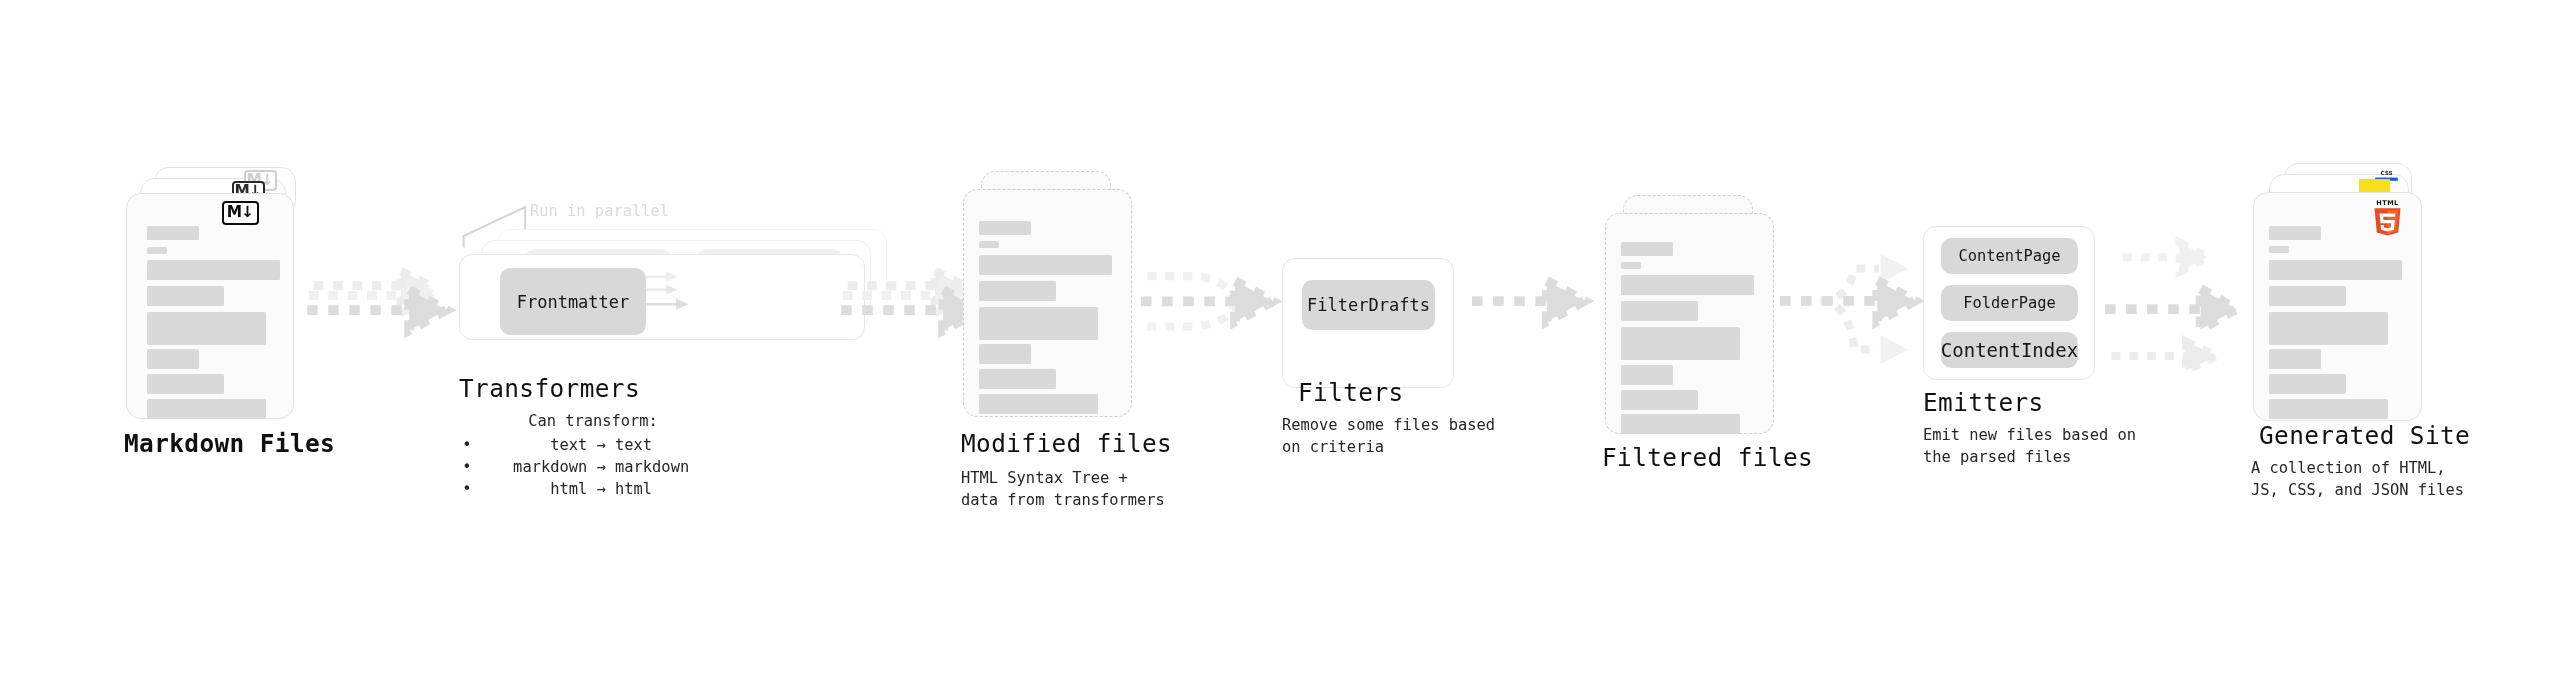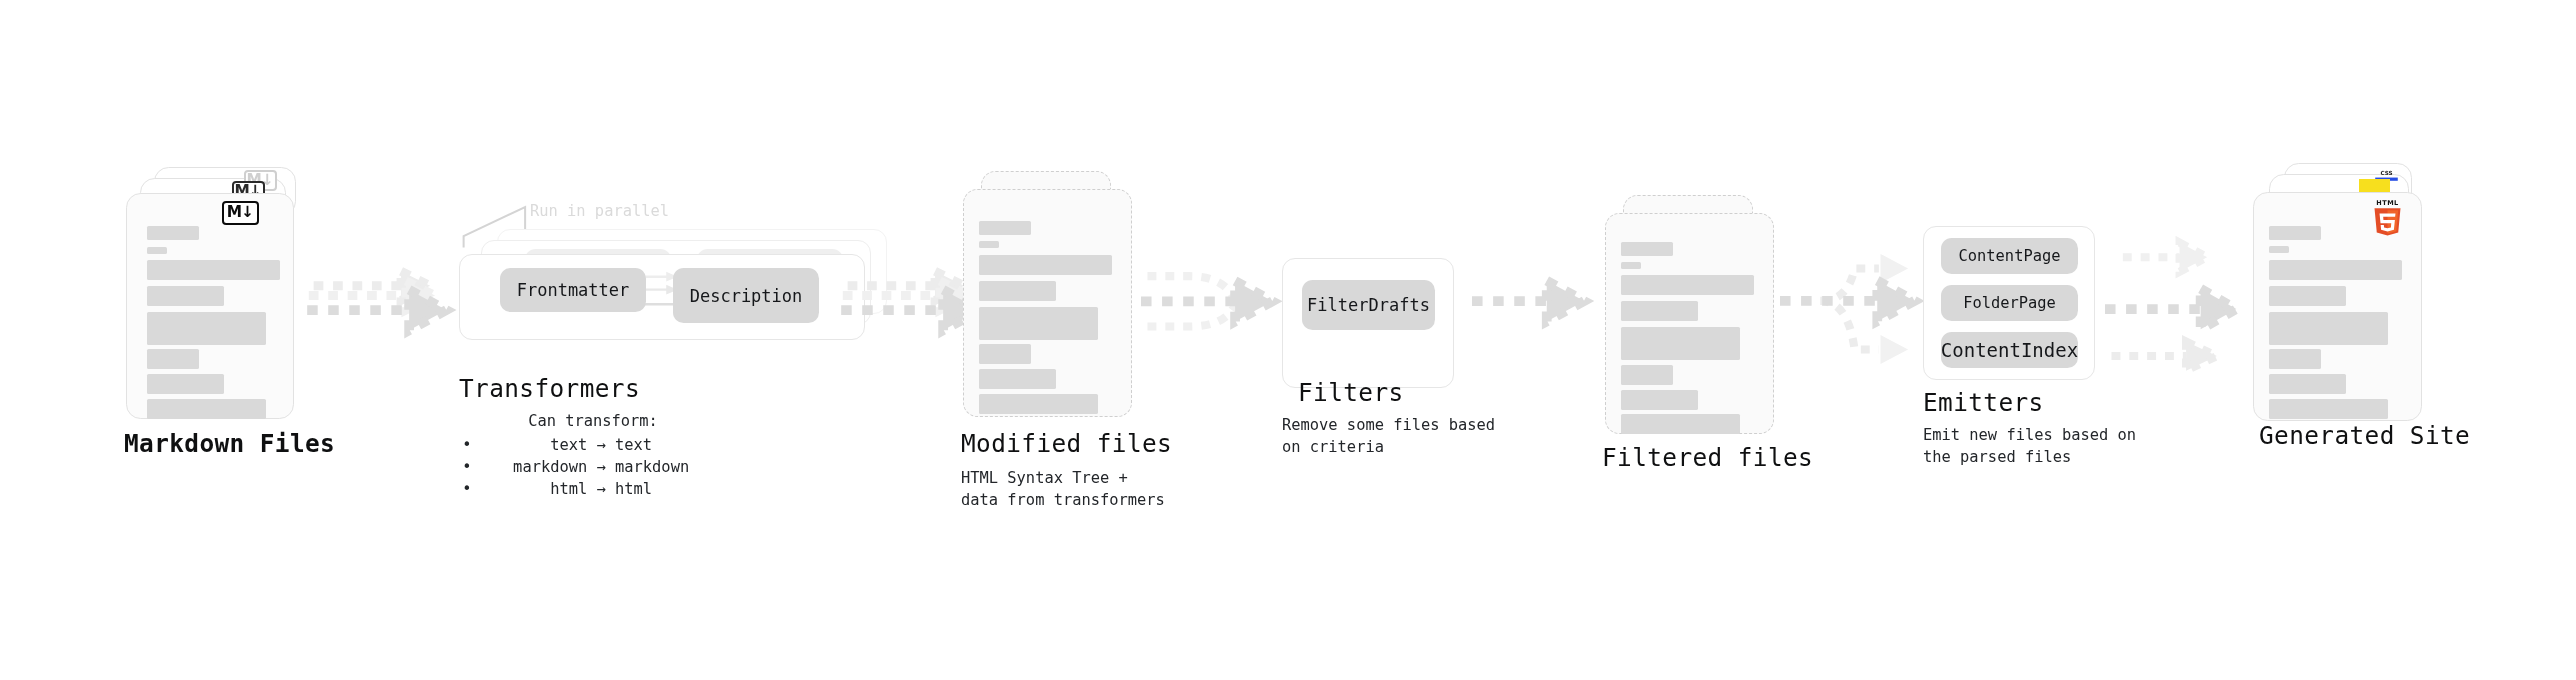--- a/index.html
+++ b/index.html
@@ -206,25 +206,22 @@
     <g fill="none" stroke="#e8e8e8" stroke-width="3">
       <line x1="0" y1="29" x2="74" y2="29"></line>
     </g>
     <polygon points="72,23 86,29 72,35" fill="#e8e8e8"></polygon>
     <g fill="none" stroke="#dedede" stroke-width="3">
       <line x1="0" y1="47" x2="86" y2="47"></line>
     </g>
     <polygon points="84,40 100,47 84,54" fill="#dedede"></polygon>
   </svg>
 
-  <div class="chip" style="left:500px; top:268px; width:146px; height:44px;">
+  <div class="chip" style="left:500px; top:268px; width:146px; height:67px;">
     <span>Frontmatter</span>
-  </div>
-  <div class="chip" style="left:673px; top:268px; width:146px; height:55px;">
-    <span>Description</span>
   </div>
 
   <span class="stage-title" style="left:459px; top:374px;">Transformers</span>
 
   <div class="stage-desc list" style="left:459px; top:410px; width:268px;text-align:center;">
     <p class="desc-head">Can transform:</p>
     <ul class="desc-list">
       <li><span class="bullet">•</span><span>text → text</span></li>
       <li><span class="bullet">•</span><span>markdown → markdown</span></li>
       <li><span class="bullet">•</span><span>html → html</span></li>
@@ -377,15 +374,17 @@
     <div class="doc-line" style="left:16.3px; top:83px; width:19.5px; height:6.5px;"></div>
     <div class="doc-line" style="left:16.3px; top:97px; width:133px; height:20.3px;"></div>
     <div class="doc-line" style="left:16.3px; top:123px; width:77px; height:20.3px;"></div>
     <div class="doc-line" style="left:16.3px; top:149px; width:119px; height:32.5px;"></div>
     <div class="doc-line" style="left:16.3px; top:186px; width:52px; height:19.5px;"></div>
     <div class="doc-line" style="left:16.3px; top:211px; width:77px; height:20.3px;"></div>
     <div class="doc-line" style="left:16.3px; top:236px; width:119px; height:19.5px;"></div>
   </div>
 
   <span class="stage-title" style="left:2251px; top:421px;margin-left:8px;">Generated Site</span>
+  <div class="stage-desc" style="left:2251px; top:457px; width:276px;">A collection of HTML,
+JS, CSS, and JSON files</div>
 
 </div>
 
 
 </body></html>

